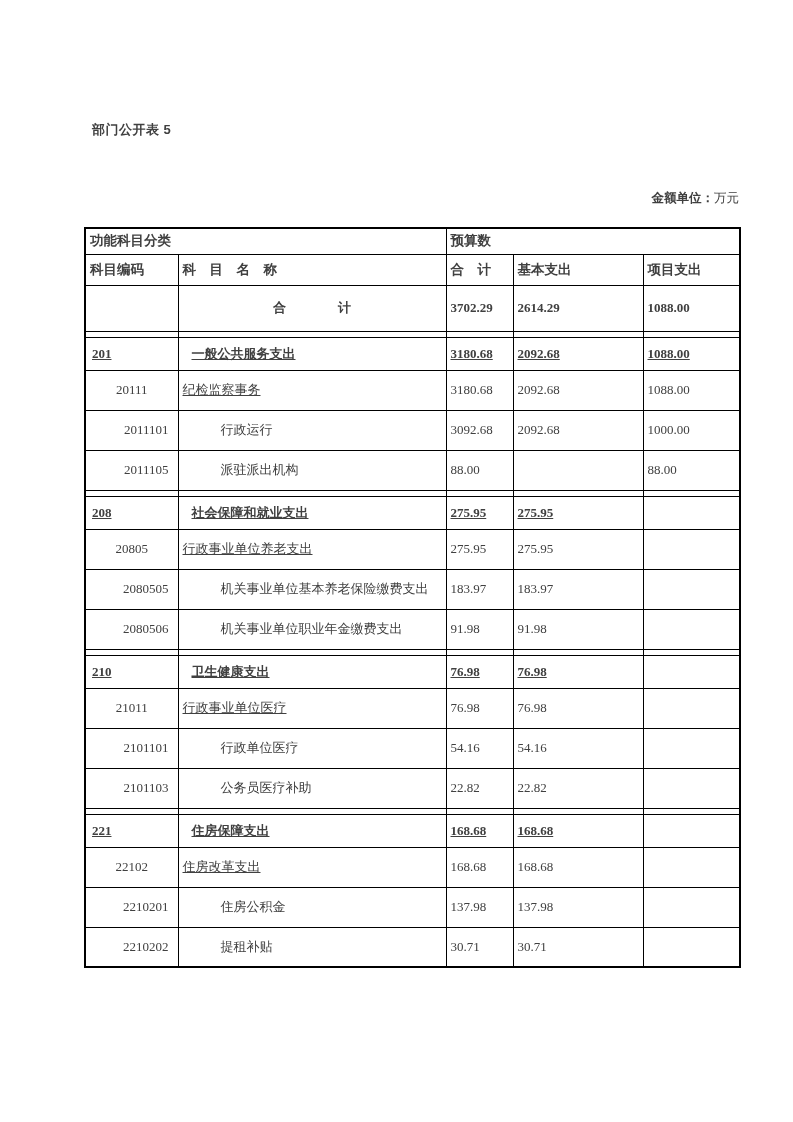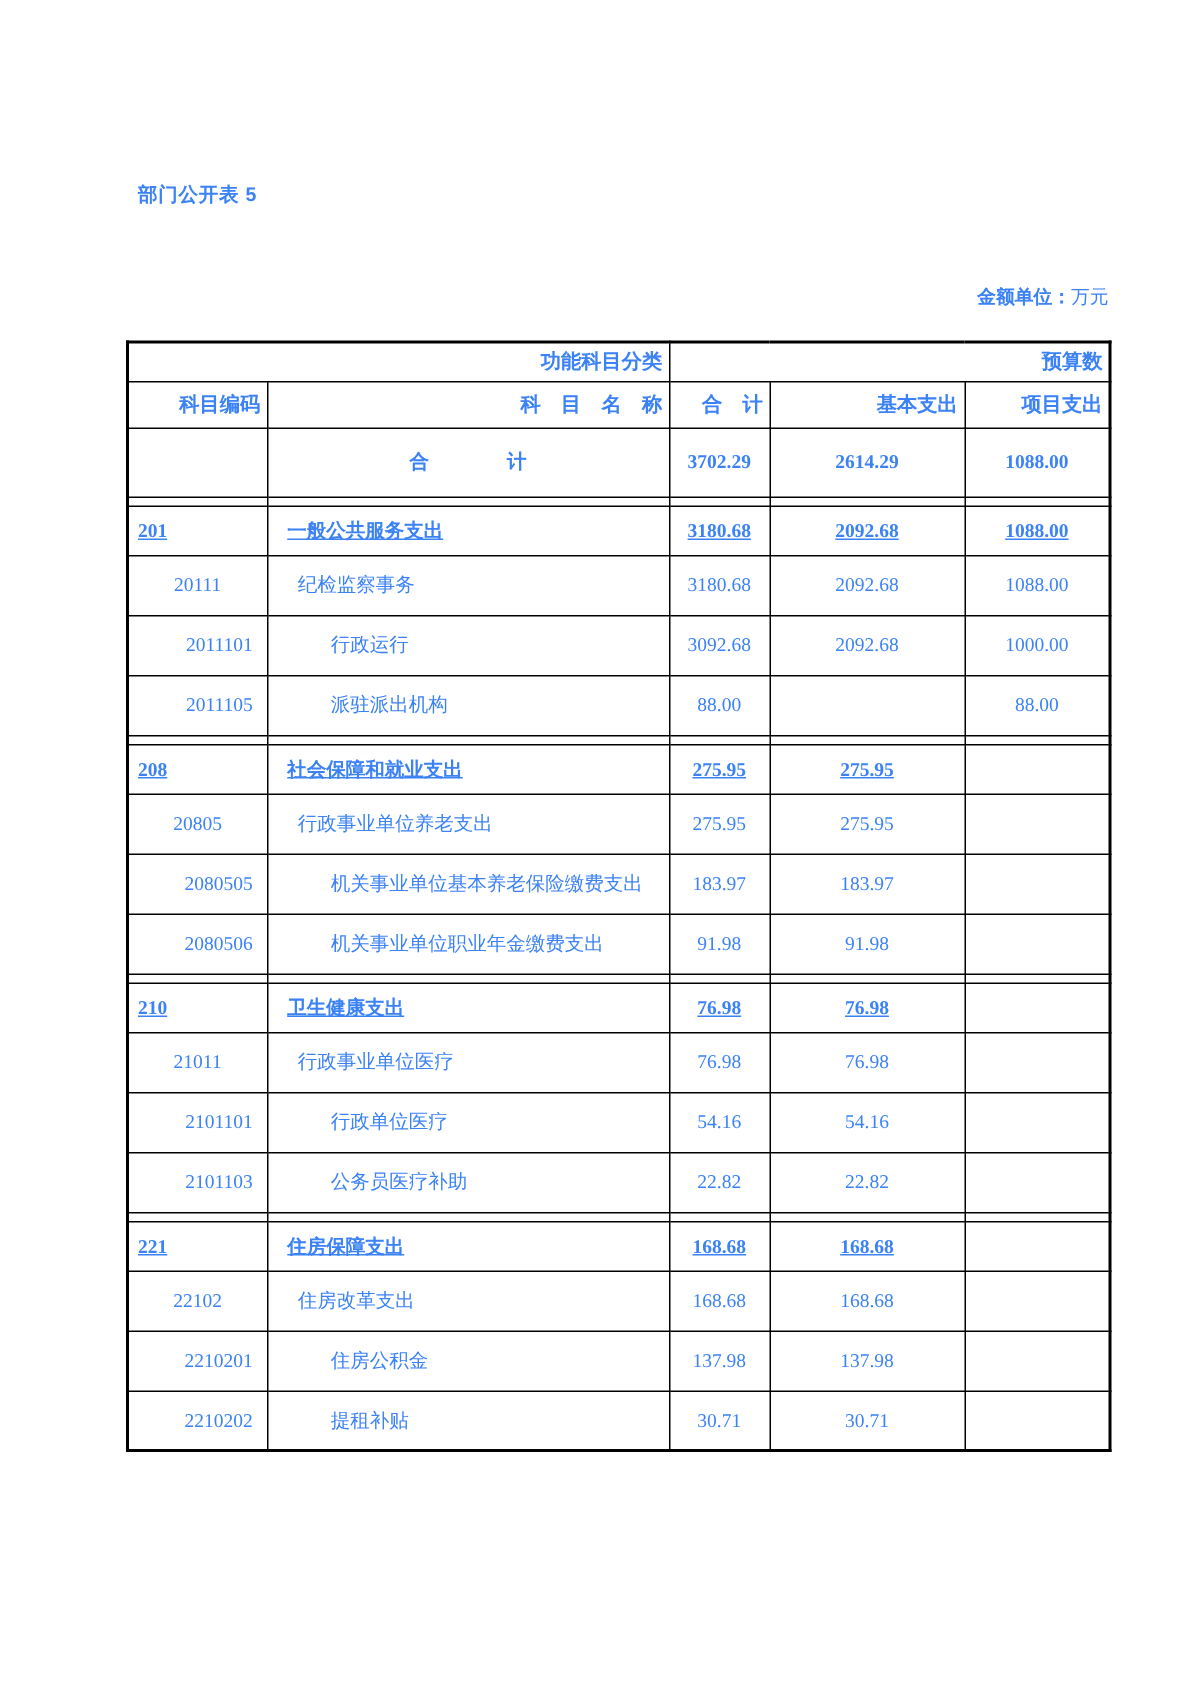--- a/index.html
+++ b/index.html
@@ -1,20 +1,20 @@
 <!DOCTYPE html>
 <html><head>
 <meta charset="utf-8">
 <style>
   html,body{margin:0;padding:0;background:#ffffff;}
   .page{
     position:relative;
     width:793px;height:1122px;
     background:#ffffff;
-    color:#3b82f6;
+    color:#404040;
     font-family:"Liberation Serif","DejaVu Serif",serif;
     overflow:hidden;
   }
   .doc-label{
     position:absolute;left:92px;top:121px;
     font-family:"Liberation Sans","DejaVu Sans",sans-serif;
     font-size:13px;font-weight:bold;letter-spacing:0.5px;
   }
   .doc-title{
     position:absolute;left:0;top:146px;width:100%;
@@ -42,36 +42,36 @@
   }
   tr.h1{height:26px;}
   tr.h2{height:31px;}
   tr.lv0{height:46px;}
   tr.lv1{height:33px;text-decoration:underline;}
   tr.lv2,tr.lv3{height:40px;}
   tr.spacer{height:6px;}
   tr.spacer td{padding:0;}
   th{
     font-family:"Liberation Sans","DejaVu Sans",sans-serif;
-    font-size:13.5px;font-weight:bold;text-align:right;
+    font-size:13.5px;font-weight:bold;text-align:left;
   }
   td.code,td.num{
     font-family:"Liberation Serif","DejaVu Serif",serif;
     font-size:13px;
   }
   td.name{font-size:13px;text-align:left;}
-  td.num{text-align:center;}
+  td.num{text-align:left;}
   
   tr.lv1 td.code{text-align:left;padding-left:6px;}
   tr.lv2 td.code{text-align:center;}
   tr.lv3 td.code{text-align:right;padding-right:9px;}
   
   tr.lv0 td.name{text-align:center;}
   tr.lv1 td.name{padding-left:13px;}
-  tr.lv2 td.name{padding-left:20px;}
+  tr.lv2 td.name{padding-left:4px;text-decoration:underline;}
   tr.lv3 td.name{padding-left:42px;}
   
   tr.bold td{font-weight:bold;}
   tr.bold td.name{font-family:"Liberation Sans","DejaVu Sans",sans-serif;}
   
   tr.spacer td{border-top:1px solid #000;border-bottom:1px solid #000;}
 </style>
 </head>
 <body>
 

